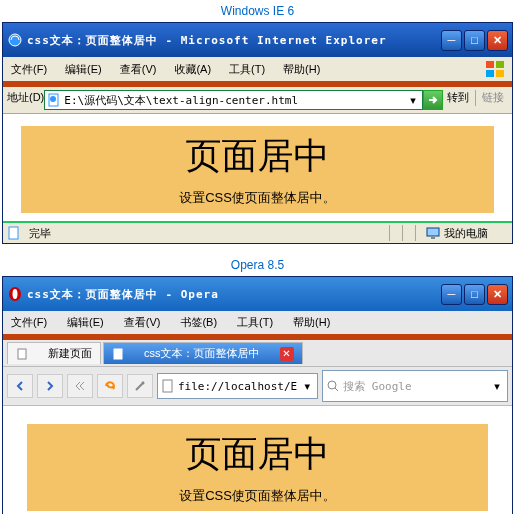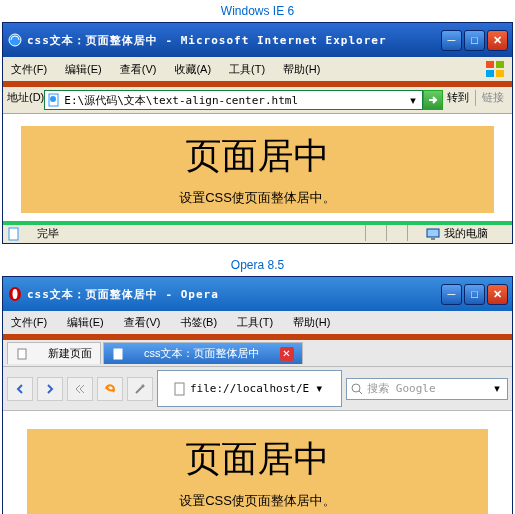--- a/index.html
+++ b/index.html
@@ -25,28 +25,28 @@
 .addr-dd{width:14px;text-align:center;color:#000;cursor:pointer}
 .go-btn{background:linear-gradient(#6c6,#393);border:1px solid #2a2;width:20px;height:20px;display:flex;align-items:center;justify-content:center;cursor:pointer}
 .go-text{padding:0 4px}
 .link-text{color:#888;padding:0 4px}
 .tabbar{background:#e8e8e8;border-bottom:1px solid #bbb;padding:2px 4px;display:flex;gap:2px;align-items:center}
 .tab{background:#f5f5f5;border:1px solid #bbb;border-bottom:none;padding:3px 8px;display:flex;align-items:center;gap:20px;cursor:pointer;font-size:11px}
 .tab.active{background:linear-gradient(#5aa0f0,#2a70c8);color:#fff}
 .tab-close{background:#d33;color:#fff;width:14px;height:14px;display:flex;align-items:center;justify-content:center;border-radius:2px;font-size:10px;cursor:pointer}
 .navbar{background:#e8e8e8;border-bottom:1px solid #bbb;padding:3px 4px;display:flex;gap:4px;align-items:center}
 .nav-btn{width:26px;height:24px;background:#f0f0f0;border:1px solid #ccc;display:flex;align-items:center;justify-content:center;cursor:pointer}
-.url-combo{flex:0 0 140px;display:flex;background:#fff;border:1px solid #7f9db9;height:37px;align-items:center;padding:0 15px}
-.search-combo{flex:1;display:flex;background:#fff;border:1px solid #7f9db9;height:22px;align-items:center;padding:0 3px;color:#999}
+.url-combo{flex:0 0 140px;display:flex;background:#fff;border:1px solid #7f9db9;height:26px;align-items:center;padding:0 3px}
+.search-combo{flex:1;display:flex;background:#fff;border:1px solid #7f9db9;height:32px;align-items:center;padding:0 3px;color:#999}
 .content{background:#fff;padding:12px 18px 8px}
 .content-o{padding:18px 24px 8px}
 .banner{background:#f4c267;text-align:center;padding:6px 0}
 .banner h1{font-family:SimSun,serif;font-size:36px;font-weight:normal;margin-bottom:8px}
 .banner p{font-size:13px}
-.statusbar{background:#ece9d8;border-top:4px solid #22c55e;padding:2px 4px;display:flex;align-items:flex-end;gap:16px;height:22px}
+.statusbar{background:#ece9d8;border-top:2px solid #22c55e;padding:2px 4px;display:flex;align-items:center;gap:8px;height:22px}
 .status-text{flex:1}
 .status-right{display:flex;align-items:center;gap:4px;padding-right:20px}
 .sep{border-left:1px solid #aca899;height:16px;margin:0 2px}
 .grip{width:16px;height:16px;position:relative;margin-left:auto}
 .grip::after{content:"";position:absolute;right:1px;bottom:1px;width:10px;height:10px;background:repeating-linear-gradient(135deg,#888 0,#888 1px,transparent 1px,transparent 3px)}
 </style>
 </head>
 <body>
 
 <div class="caption">Windows IE 6</div>

